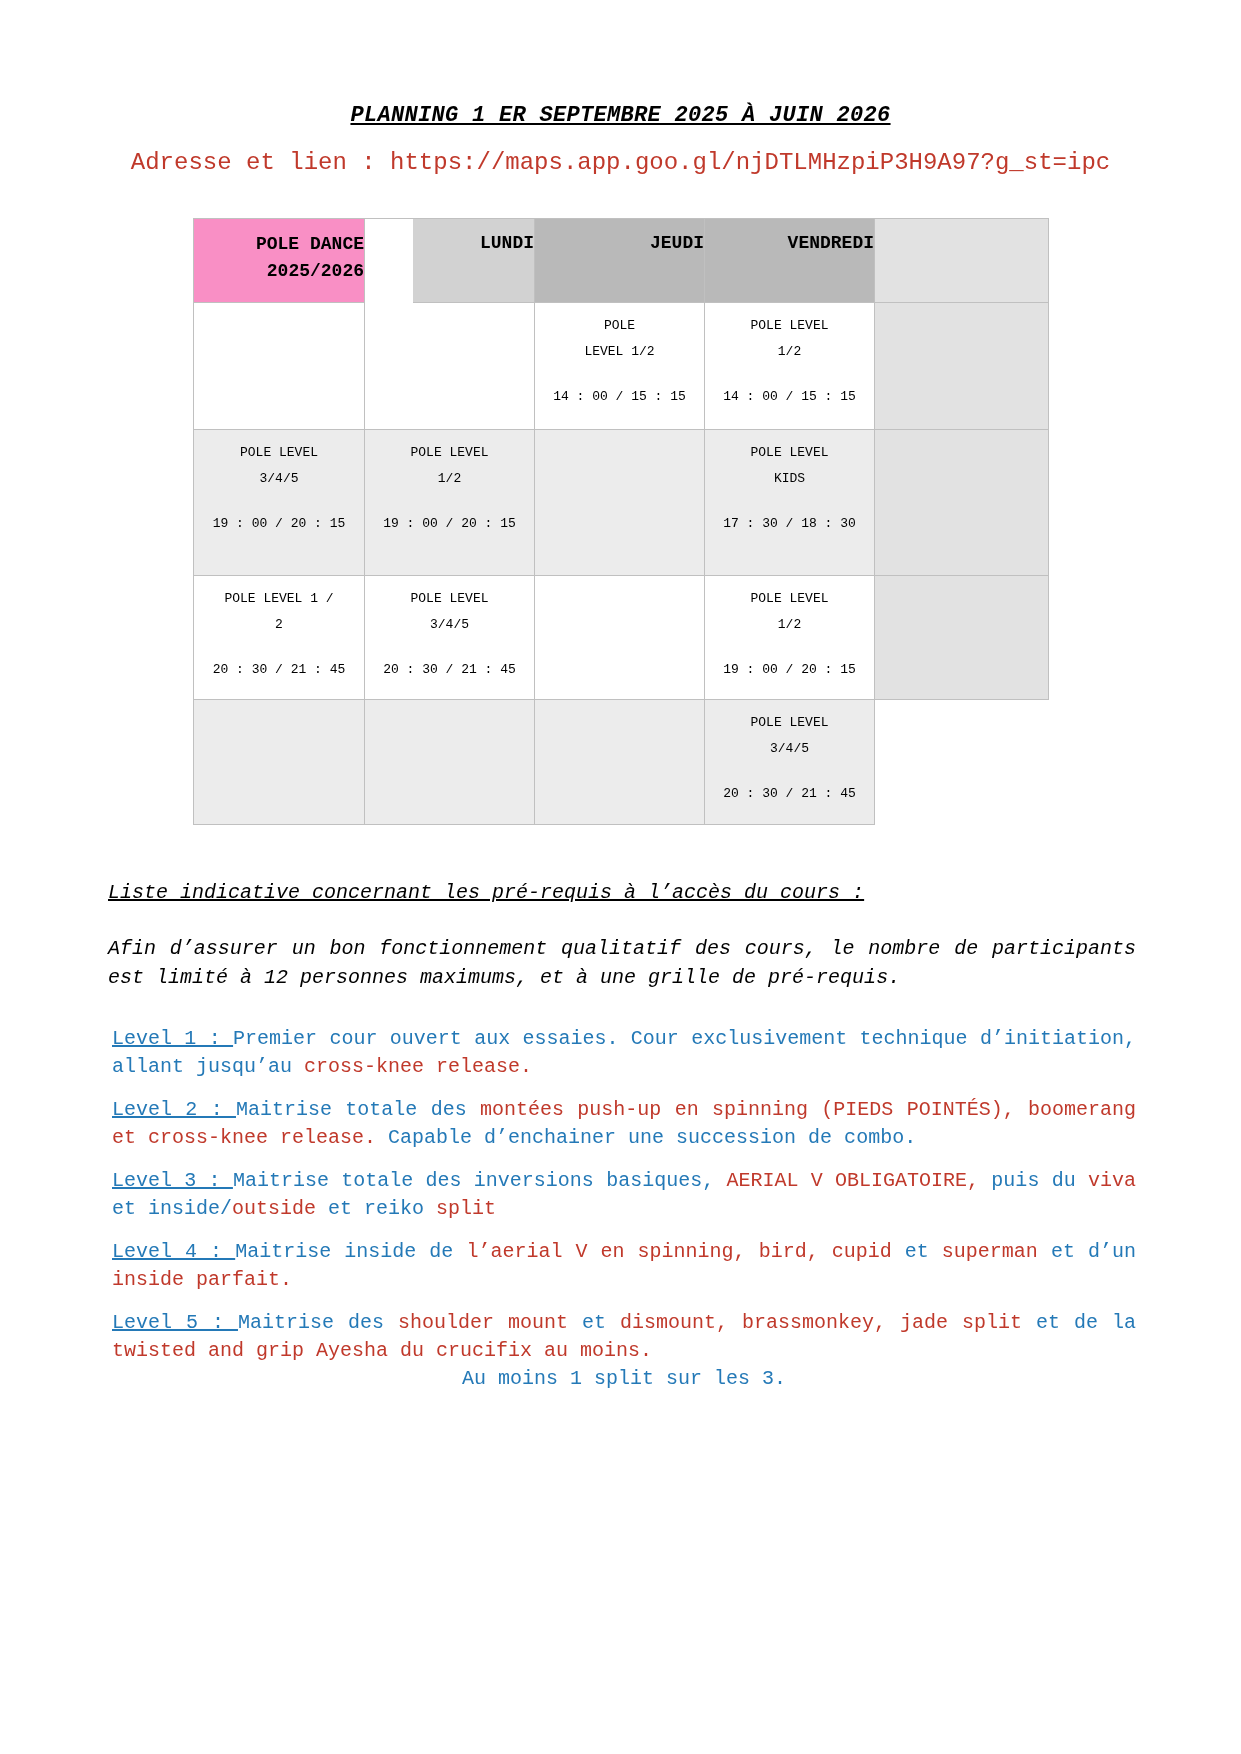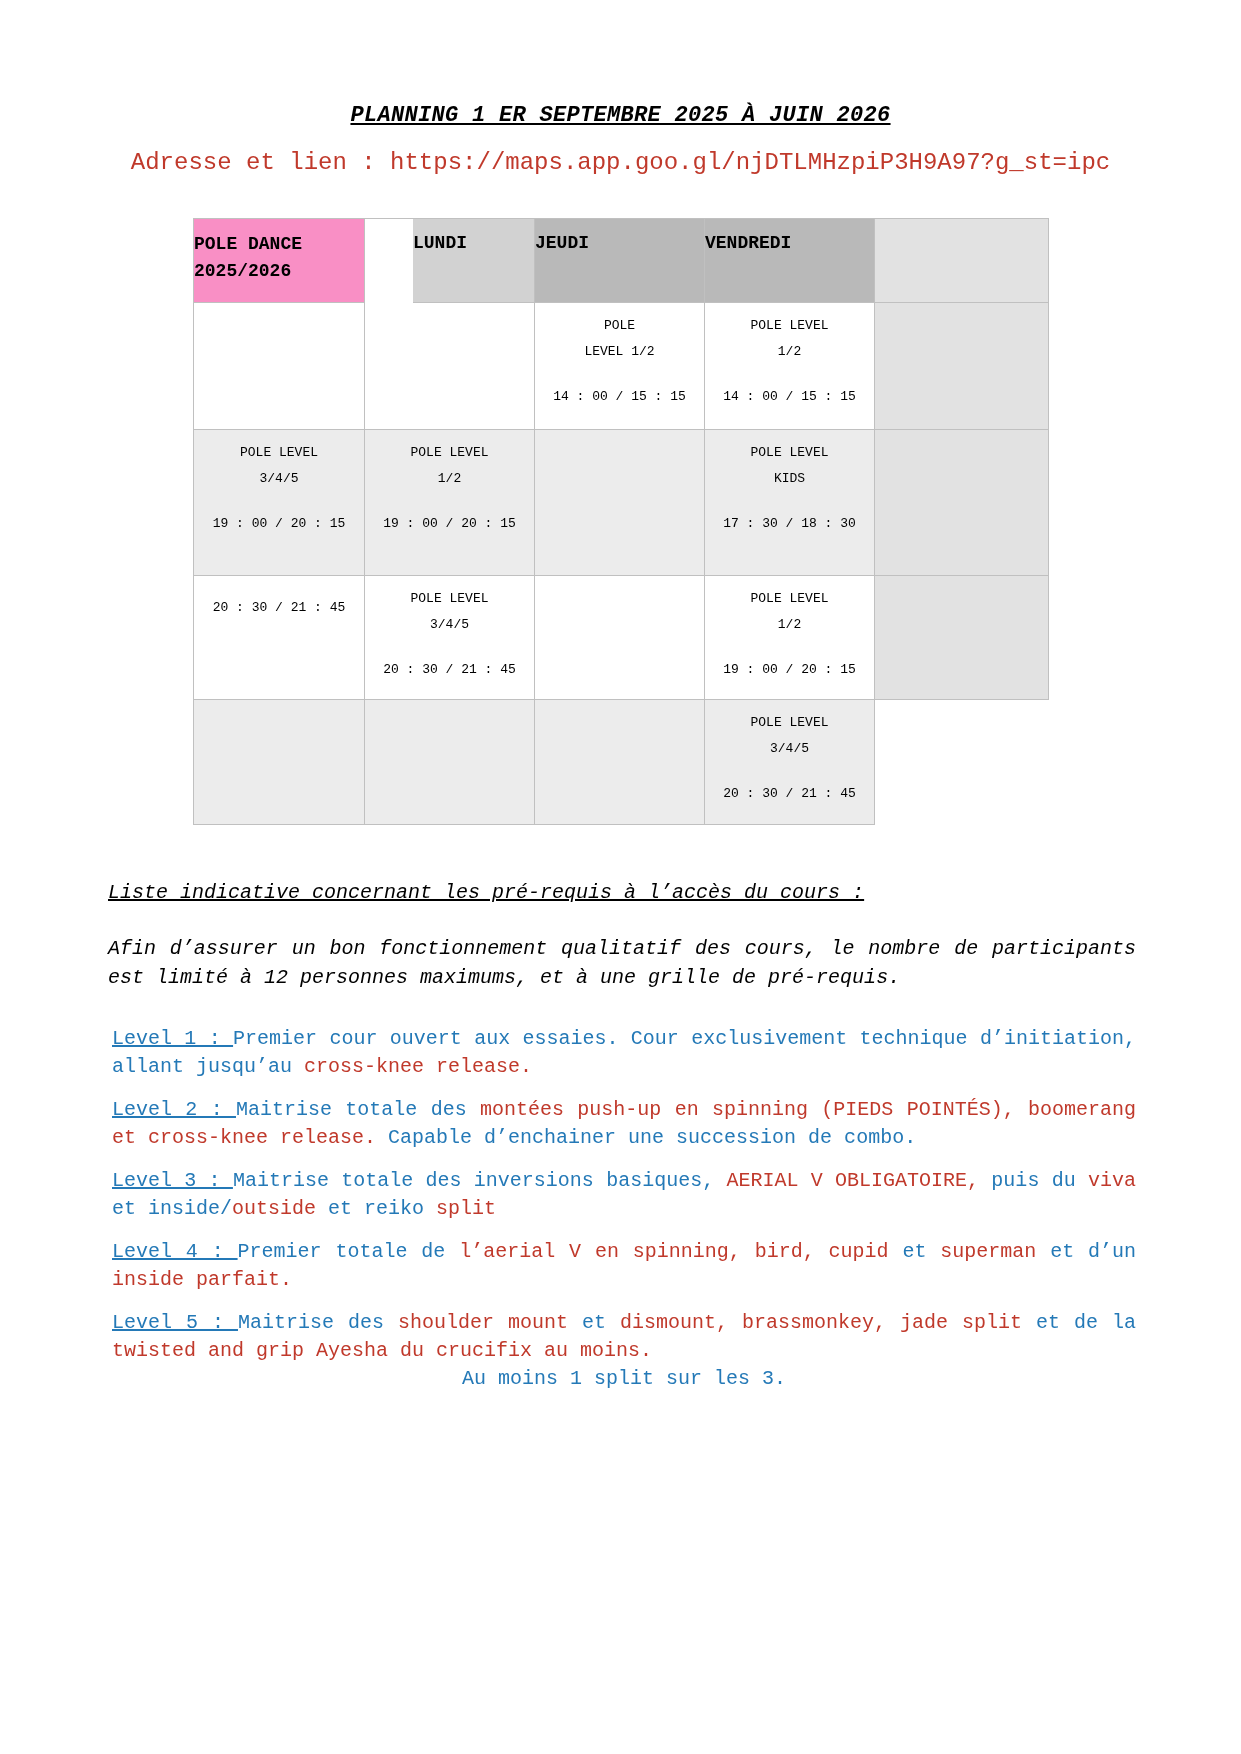--- a/index.html
+++ b/index.html
@@ -34,21 +34,21 @@
     grid-template-rows:84px 127px 146px 124px 125px;
     border-top:1px solid var(--line);
     border-left:1px solid var(--line);
   }
   .schedule>div{
     box-sizing:border-box;
     border-right:1px solid var(--line);
     border-bottom:1px solid var(--line);
   }
   .hc{
-    text-align:left;font-weight:bold;font-size:18px;
+    text-align:right;font-weight:bold;font-size:18px;
     background:var(--header-gray);padding-top:14px;
   }
   .hc.corner{
     background:var(--pink);white-space:pre-line;line-height:27px;padding-top:12px;
   }
   .hc.light{background:var(--header-gray-light);margin-left:48px;}
   .bc{text-align:center;font-size:13px;background:#fff;}
   .bc.c0{background:var(--first-col);}
   .bc.stripe{background:var(--row-stripe);}
   .cname{margin-top:10px;line-height:26px;white-space:pre-line;}
@@ -124,20 +124,22 @@
       <div class="ctime"></div>
     </div>
     <div class="bc stripe">
       <div class="cname">POLE LEVEL
 KIDS</div>
       <div class="ctime">17 : 30 / 18 : 30</div>
     </div>
 
     <div class="bc c0"></div>
     <div class="bc">
+      <div class="cname">POLE LEVEL 1 /
+2</div>
       <div class="ctime">20 : 30 / 21 : 45</div>
     </div>
     <div class="bc">
       <div class="cname">POLE LEVEL
 3/4/5</div>
       <div class="ctime">20 : 30 / 21 : 45</div>
     </div>
     <div class="bc">
       <div class="cname"></div>
       <div class="ctime"></div>
@@ -168,20 +170,20 @@
     </div>
   </div>
 
   <div class="text-block">
     <div class="prereq-heading">Liste indicative concernant les pré-requis à l’accès du cours :</div>
     <div class="intro">Afin d’assurer un bon fonctionnement qualitatif des cours, le nombre de participants est limité à 12 personnes maximums, et à une grille de pré-requis.</div>
 
     <div class="level"><span class="seg blue u">Level 1 : </span><span class="seg blue">Premier cour ouvert aux essaies. Cour exclusivement technique d’initiation, allant jusqu’au </span><span class="seg red">cross-knee release.</span></div>
     <div class="level"><span class="seg blue u">Level 2 : </span><span class="seg blue">Maitrise totale des </span><span class="seg red">montées push-up en spinning (PIEDS POINTÉS), boomerang et cross-knee release.</span><span class="seg blue"> Capable d’enchainer une succession de combo.</span></div>
     <div class="level"><span class="seg blue u">Level 3 : </span><span class="seg blue">Maitrise totale des inversions basiques, </span><span class="seg red">AERIAL V OBLIGATOIRE,</span><span class="seg blue"> puis du </span><span class="seg red">viva</span><span class="seg blue"> et inside/</span><span class="seg red">outside</span><span class="seg blue"> et reiko </span><span class="seg red">split</span></div>
-    <div class="level"><span class="seg blue u">Level 4 : </span><span class="seg blue">Premier totale de </span><span class="seg red">l’aerial V en spinning, bird, cupid</span><span class="seg blue"> et </span><span class="seg red">superman</span><span class="seg blue"> et d’un </span><span class="seg red">inside parfait.</span></div>
+    <div class="level"><span class="seg blue u">Level 4 : </span><span class="seg blue">Maitrise inside de </span><span class="seg red">l’aerial V en spinning, bird, cupid</span><span class="seg blue"> et </span><span class="seg red">superman</span><span class="seg blue"> et d’un </span><span class="seg red">inside parfait.</span></div>
     <div class="level">
       <span><span class="seg blue u">Level 5 : </span><span class="seg blue">Maitrise des </span><span class="seg red">shoulder mount</span><span class="seg blue"> et </span><span class="seg red">dismount, brassmonkey, jade split</span><span class="seg blue"> et de la </span><span class="seg red">twisted and grip Ayesha du crucifix au moins.</span></span>
       <div class="note">Au moins 1 split sur les 3.</div>
     </div>
   </div>
 
 </div>
 
 </body></html>

